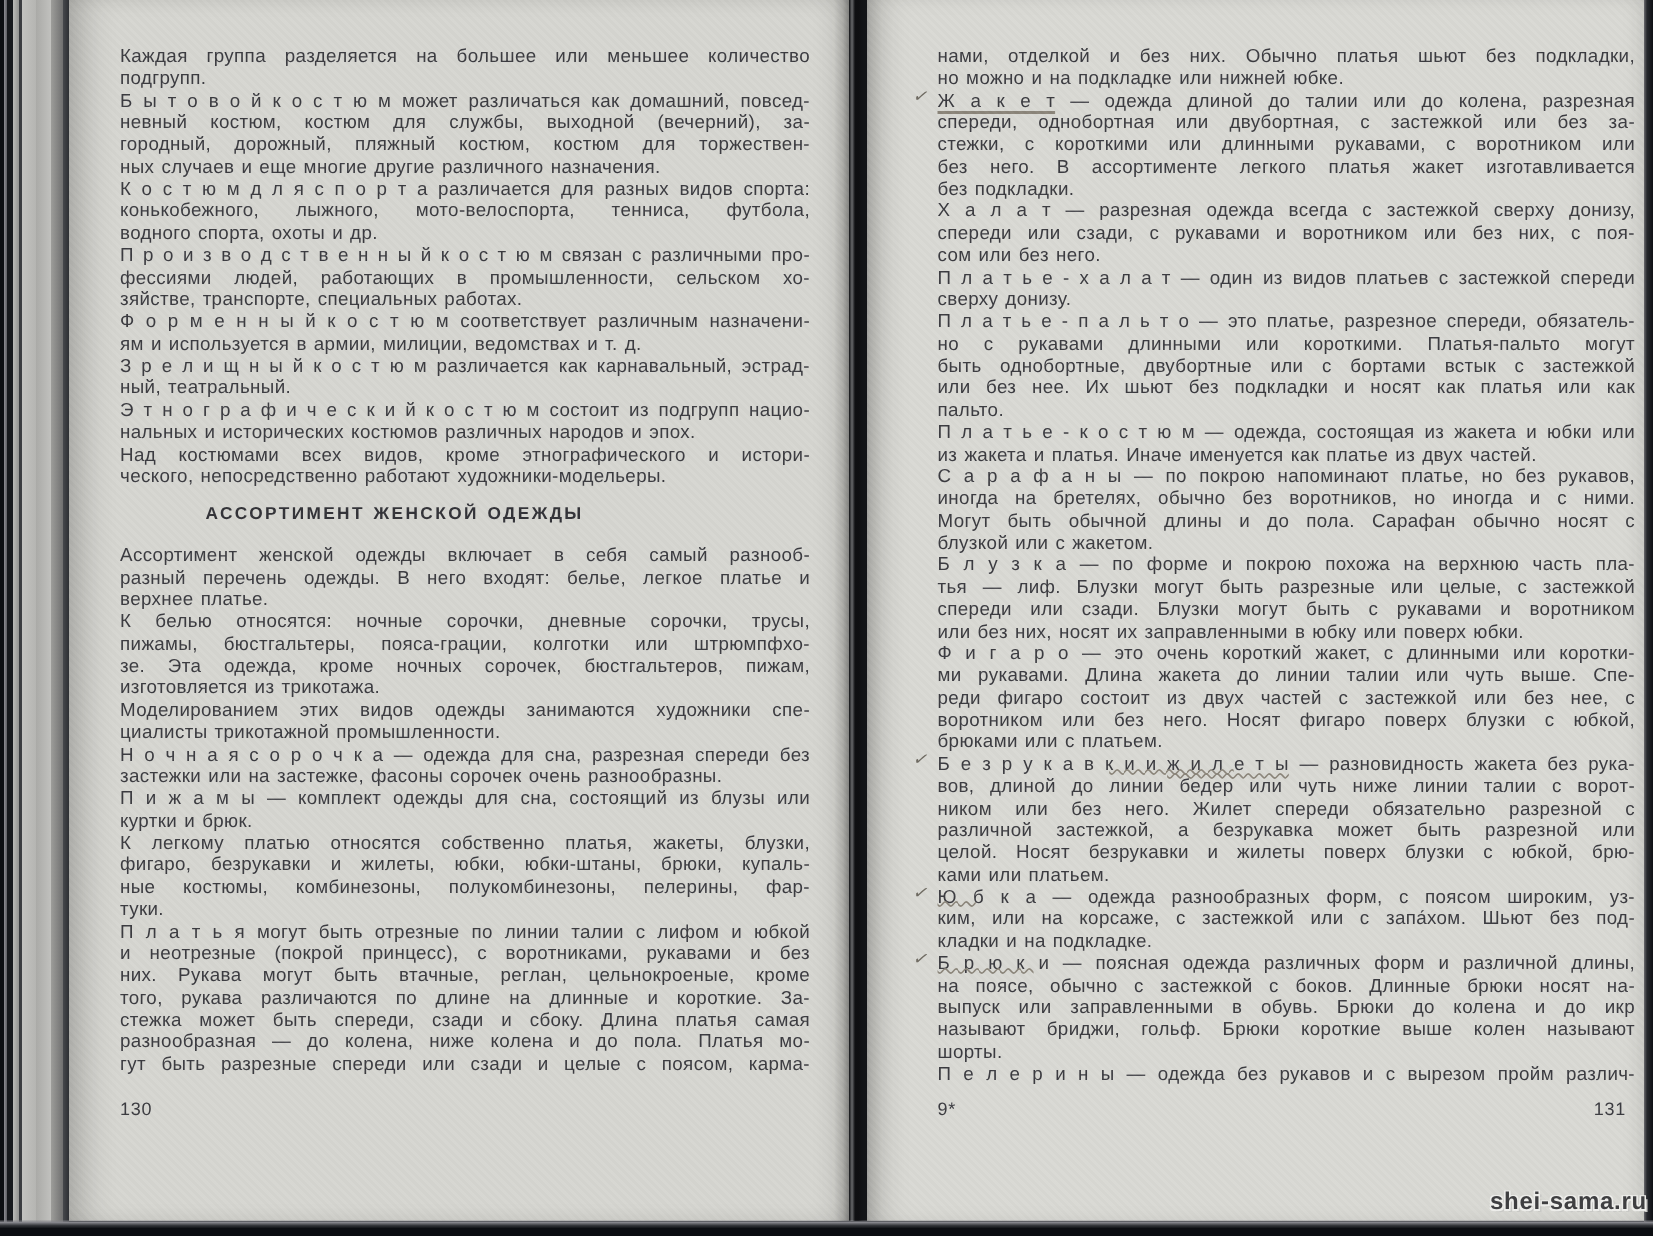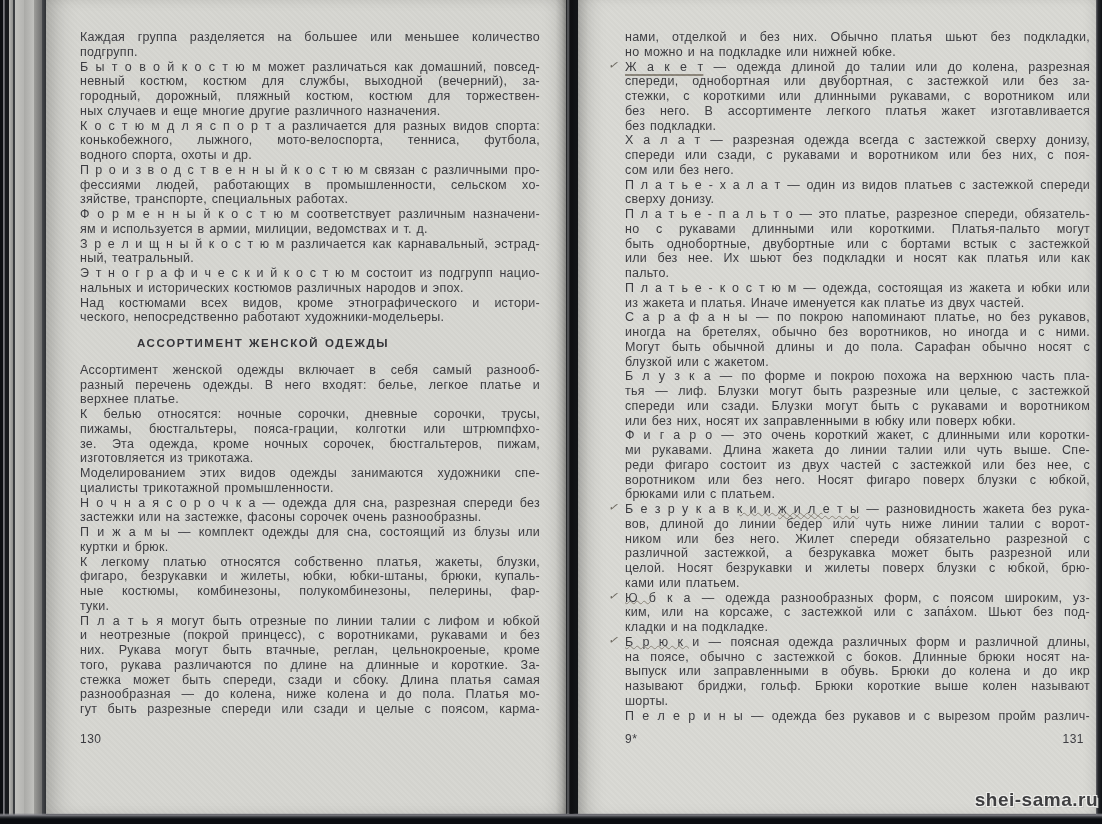--- a/index.html
+++ b/index.html
@@ -71,21 +71,21 @@
   .pu{text-decoration:underline;text-decoration-color:#8b857a;text-decoration-thickness:1.5px;text-underline-offset:3px;}
   .pw{text-decoration:underline wavy #8b857a 1px;text-underline-offset:2px;}
   .po{text-decoration:overline wavy #8b857a 1px;}
   .ptick{
     position:absolute;left:-16px;top:-1px;width:12px;height:13px;
     color:#6f6b62;font-size:11.5px;font-style:italic;font-weight:400;
     transform:rotate(6deg) skewX(-12deg);line-height:13px;
   }
   .watermark{
     position:absolute;right:4px;bottom:13px;z-index:9;
-    font-weight:700;font-size:19px;letter-spacing:.5px;color:#3f3f41;
+    font-weight:700;font-size:16px;letter-spacing:.5px;color:#3f3f41;
     text-shadow:1px 1px 0 #ededea,-1px -1px 0 #ededea,1px -1px 0 #ededea,-1px 1px 0 #ededea,2px 2px 0 #c9c9c6;
   }
 </style>
 </head>
 <body>
 
 <div class="book">
 
   <div class="edge-left"></div>
 

